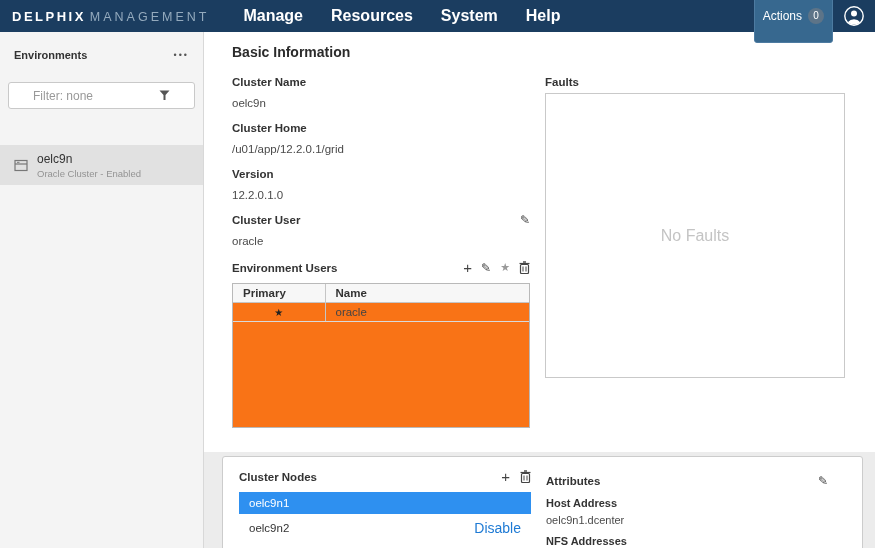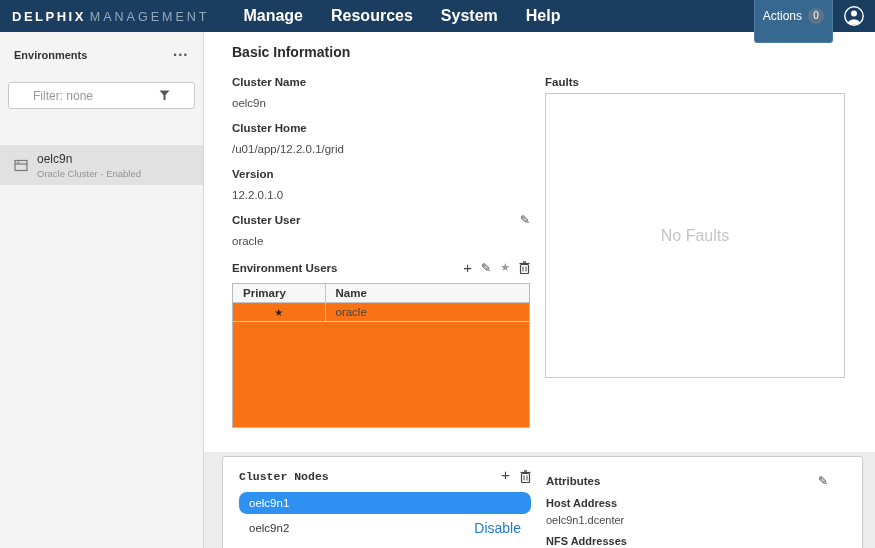--- a/index.html
+++ b/index.html
@@ -68,26 +68,26 @@
 
   .faults-title { position:absolute; left:341px; top:44px; font-size:11.5px; font-weight:bold; color:#333; }
   .faults-box { position:absolute; left:341px; top:61px; width:300px; height:285px;
                 border:1px solid #c9c9c9; display:flex; align-items:center; justify-content:center; }
   .no-faults { font-size:16px; color:#c4c4c4; }
 
   
   .bottom-strip { position:absolute; left:0; right:0; top:420px; bottom:0; background:#ececec; }
   .bottom-card { position:absolute; left:18px; right:12px; top:4px; height:160px;
                  background:#fff; border:1px solid #ccc; border-radius:3px; padding:12px 16px; }
-  .nodes-header { display:flex; align-items:center; width:292px; margin-bottom:8px;font-family:Liberation Mono, monospace; }
+  .nodes-header { display:flex; align-items:center; width:292px; margin-bottom:8px; }
   .nodes-title { font-size:11.5px; font-weight:bold; color:#333; }
   .nodes-icons { margin-left:auto; display:flex; gap:10px; align-items:center; }
   .node-row { width:292px; height:22px; display:flex; align-items:center; padding:0 10px;
               font-size:11.5px; color:#333; margin-bottom:3px; cursor:pointer; }
-  .node-row.selected { background:#2e90f0; color:#fff;border-radius:8px; }
+  .node-row.selected { background:#2e90f0; color:#fff; }
   .disable-link { margin-left:auto; color:#1e7ad4; font-size:14px; text-decoration:none; cursor:pointer; }
 
   .attrs-col { position:absolute; left:323px; top:18px; width:282px; }
   .attrs-header { display:flex; align-items:center; justify-content:space-between; margin-bottom:10px; }
   .attrs-title { font-size:11.5px; font-weight:bold; color:#333; }
   .attr-label { font-size:11px; font-weight:bold; color:#333; margin-bottom:5px; }
   .attr-value { font-size:11px; color:#4a4a4a; margin-bottom:9px; }
 </style>
 </head>
 <body>

